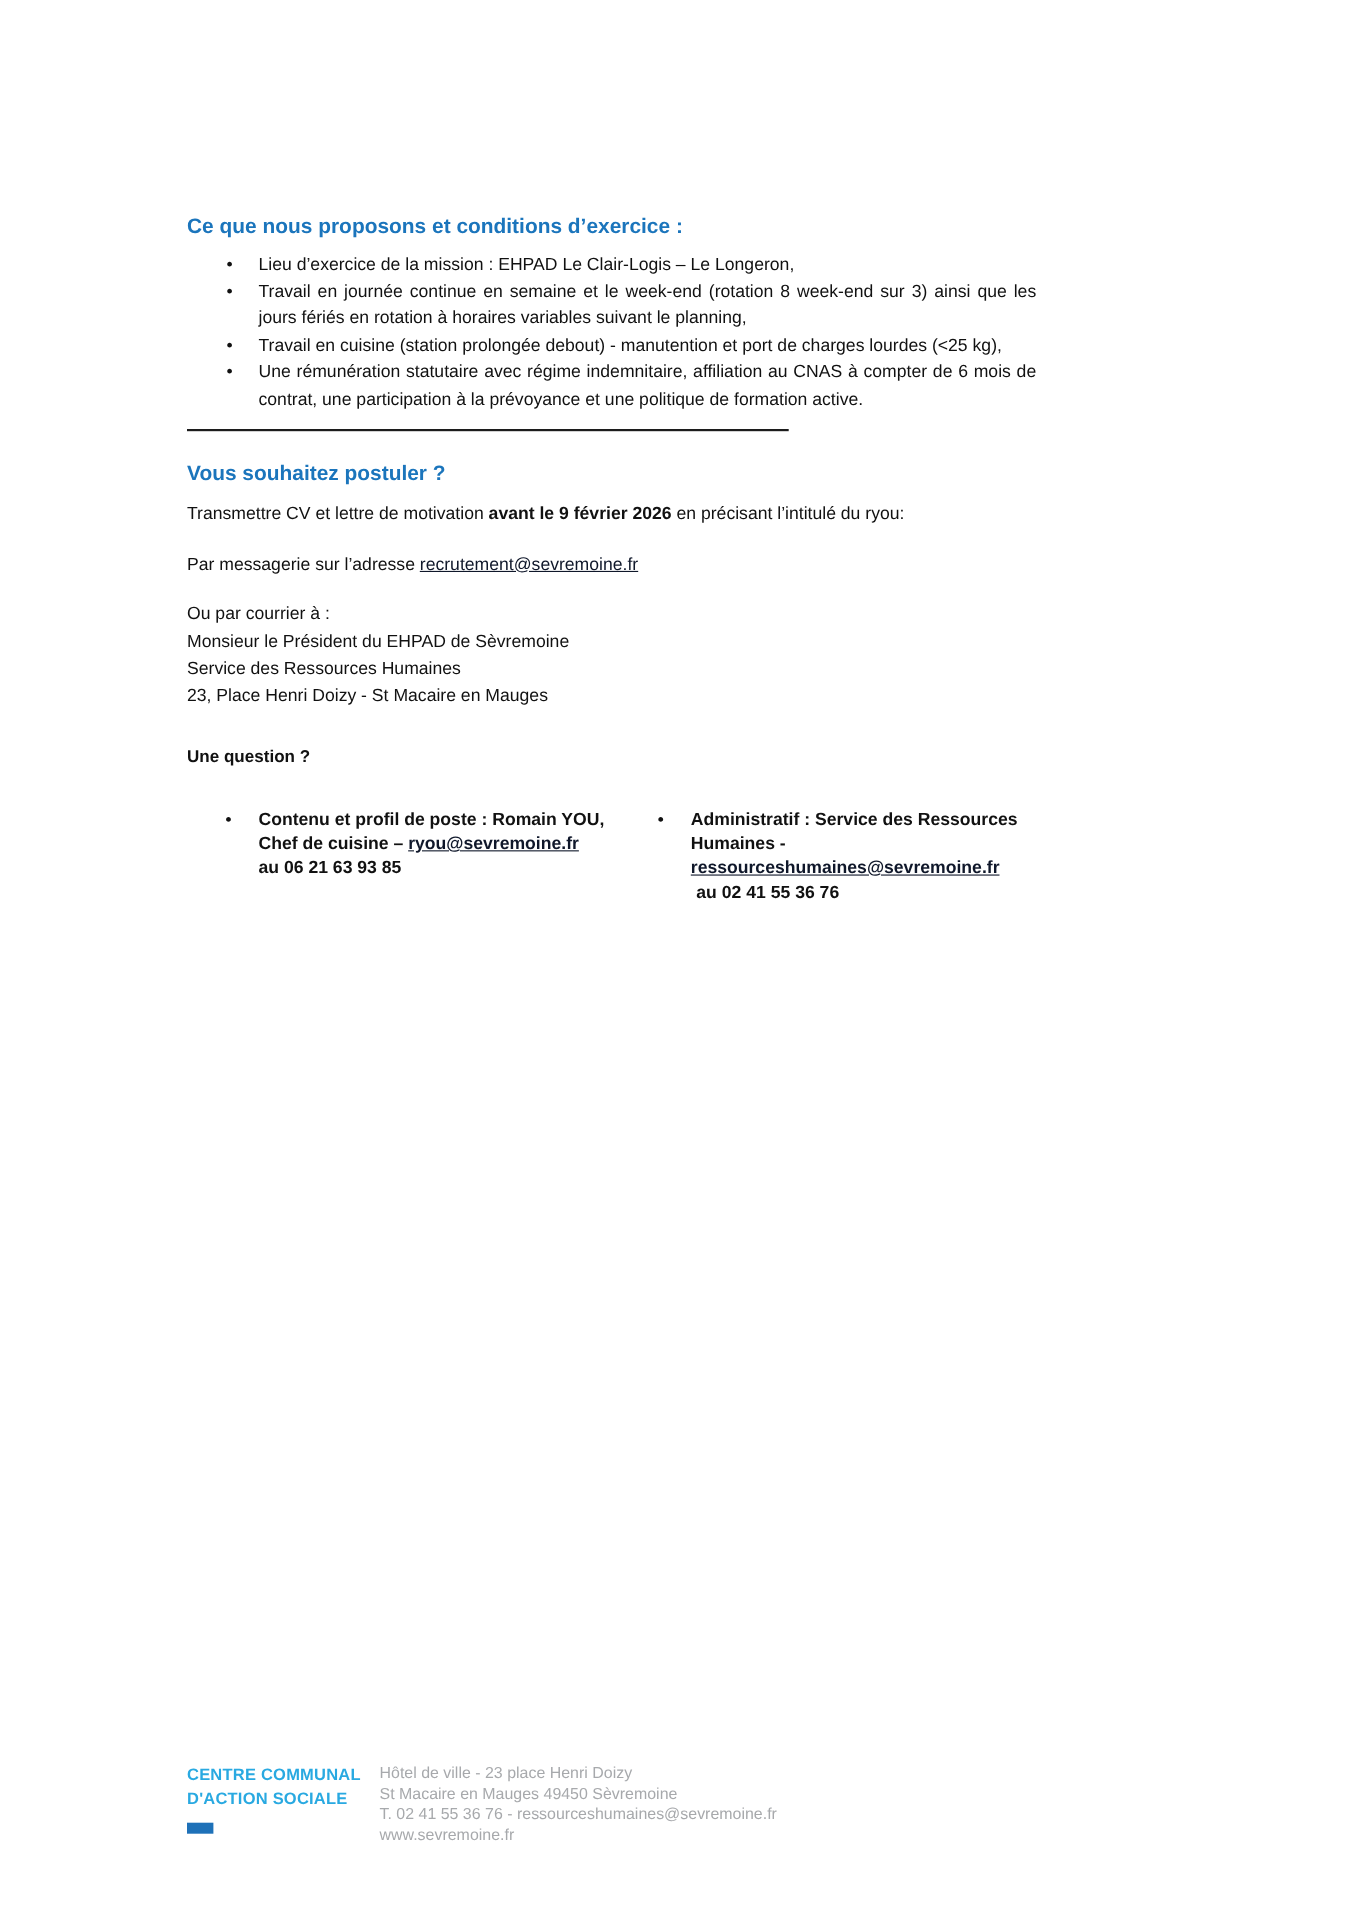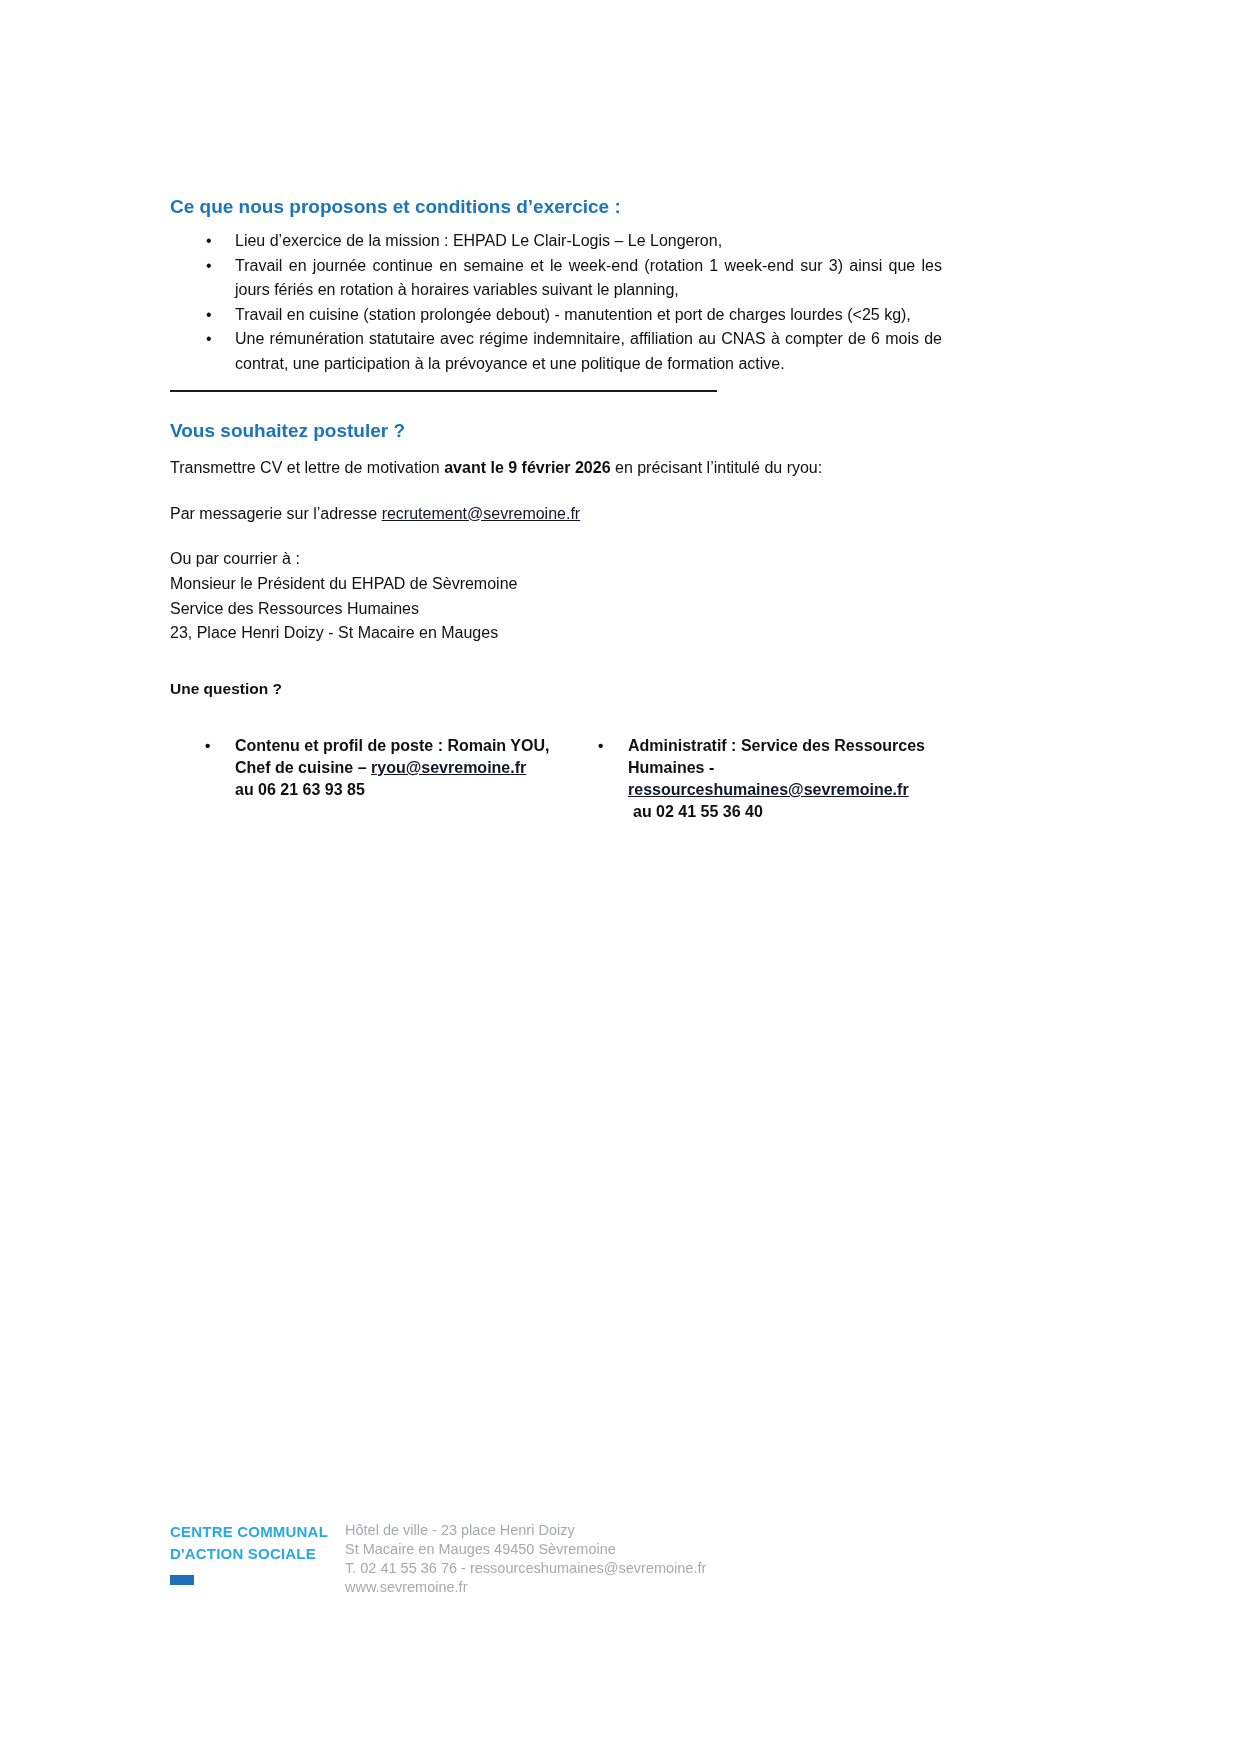--- a/index.html
+++ b/index.html
@@ -109,21 +109,21 @@
   .contact-line.indented { padding-left: 5px; }
   a.link {
     color: #0f172a;
     text-decoration: underline;
     cursor: pointer;
   }
   strong { font-weight: bold; }
   .footer {
     position: absolute;
     left: 170px;
-    top: 1521px;
+    top: 1603px;
     display: flex;
   }
   .footer-org {
     width: 175px;
   }
   .footer-org-line {
     display: block;
     color: #29A9E1;
     font-size: 15px;
     font-weight: bold;
@@ -147,21 +147,21 @@
 </head>
 <body>
 
 <div class="page">
   <div class="main">
 
     <h1 class="section-heading">Ce que nous proposons et conditions d’exercice :</h1>
 
     <ul class="bullets">
       <li>Lieu d’exercice de la mission : EHPAD Le Clair-Logis – Le Longeron,</li>
-      <li>Travail en journée continue en semaine et le week-end (rotation 1 week-end sur 3) ainsi que les jours fériés en rotation à horaires variables suivant le planning,</li>
+      <li>Travail en journée continue en semaine et le week-end (rotation 8 week-end sur 3) ainsi que les jours fériés en rotation à horaires variables suivant le planning,</li>
       <li>Travail en cuisine (station prolongée debout) - manutention et port de charges lourdes (&lt;25 kg),</li>
       <li>Une rémunération statutaire avec régime indemnitaire, affiliation au CNAS à compter de 6 mois de contrat, une participation à la prévoyance et une politique de formation active.</li>
     </ul>
 
     <div class="divider"></div>
 
     <h1 class="section-heading second">Vous souhaitez postuler ?</h1>
 
     <p class="para">
       <span>Transmettre CV et lettre de motivation </span><strong>avant le 9 février 2026</strong><span> en précisant l’intitulé du ryou:</span>
@@ -186,21 +186,21 @@
           <span class="contact-line">Contenu et profil de poste : Romain YOU,</span>
           <span class="contact-line"><span>Chef de cuisine – </span><a class="link">ryou@sevremoine.fr</a></span>
           <span class="contact-line">au 06 21 63 93 85</span>
         </div>
       </div>
       <div class="col-right">
         <div class="contact-item">
           <span class="contact-line">Administratif : Service des Ressources</span>
           <span class="contact-line">Humaines -</span>
           <span class="contact-line"><a class="link">ressourceshumaines@sevremoine.fr</a></span>
-          <span class="contact-line indented">au 02 41 55 36 40</span>
+          <span class="contact-line indented">au 02 41 55 36 76</span>
         </div>
       </div>
     </div>
 
   </div>
 
   <div class="footer">
     <div class="footer-org">
       <span class="footer-org-line">CENTRE COMMUNAL</span>
       <span class="footer-org-line">D'ACTION SOCIALE</span>

